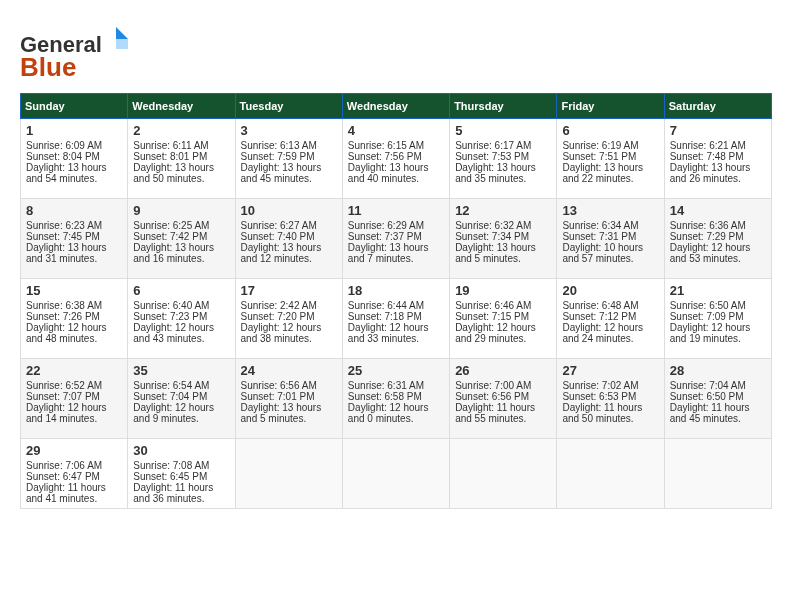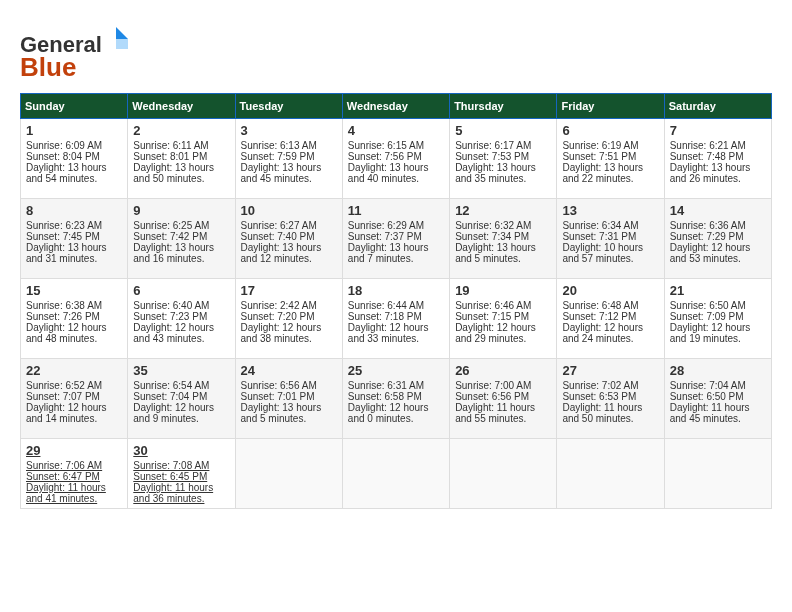--- a/index.html
+++ b/index.html
@@ -64,21 +64,20 @@
       font-size: 13px;
       font-weight: bold;
       display: block;
       margin-bottom: 2px;
     }
     .cell-empty {
       background: #f9f9f9 !important;
     }
     .last-row td {
       height: 70px;
-      text-decoration: underline;
     }
   </style>
 </head>
 <body>
 
 <div class="header-area">
   <div class="logo">
   <div style="display:flex;flex-direction:column;align-items:flex-start;">
     <div style="display:flex;align-items:center;">
       <span style="font-size:22px;font-weight:bold;color:#333;margin-top:12px;">General</span>

